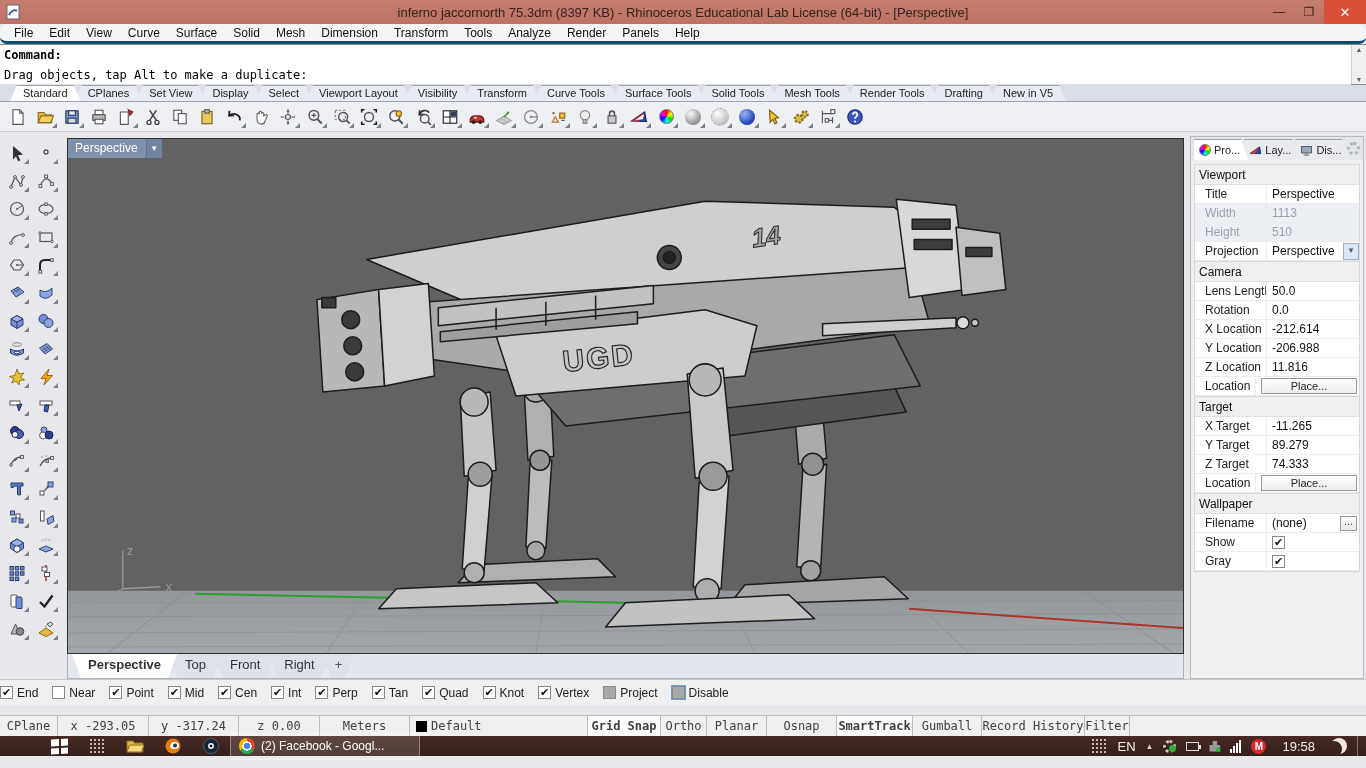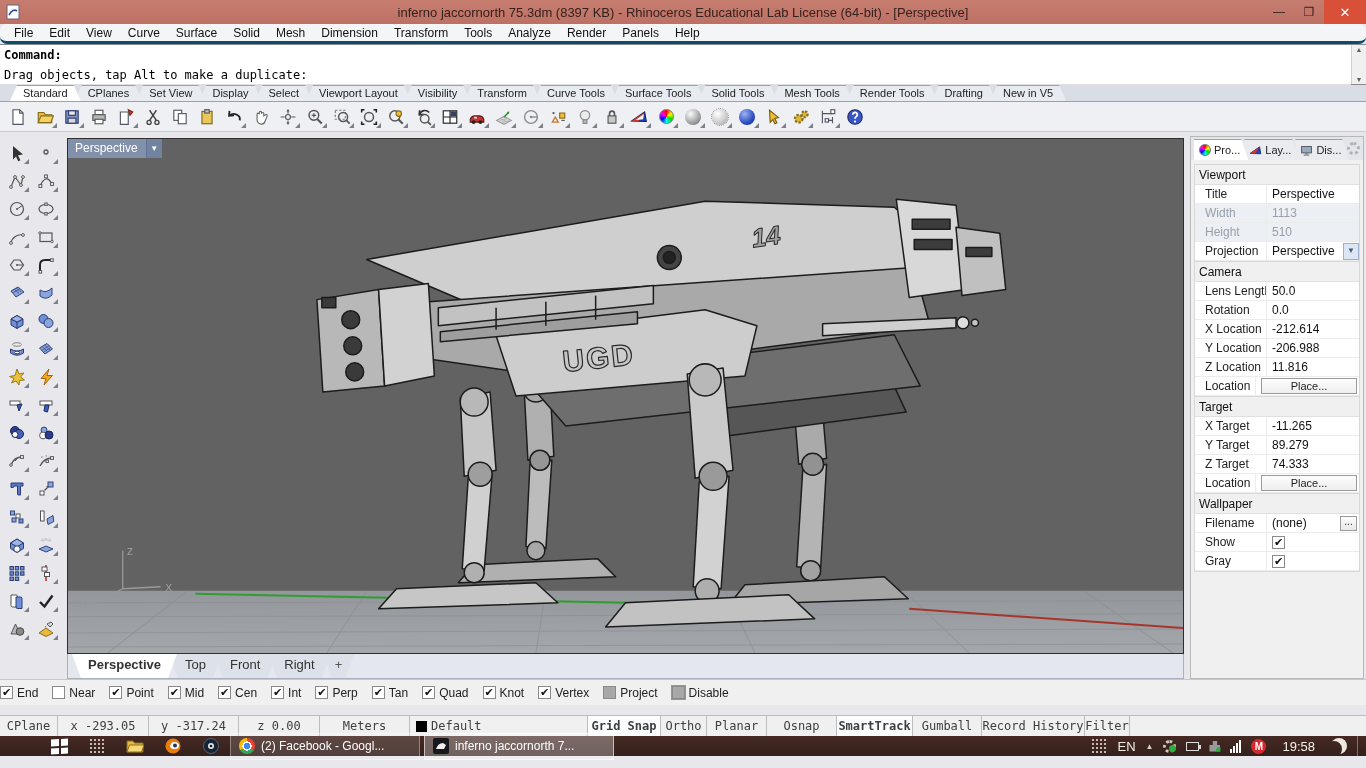--- a/index.html
+++ b/index.html
@@ -981,28 +981,20 @@
       <svg width="18" height="18" viewBox="0 0 18 18">
         <circle cx="9" cy="9" r="7.5" fill="#1a2430" stroke="#4a6078"></circle>
         <circle cx="9" cy="9" r="3" fill="#dfe8f0"></circle>
         <circle cx="9" cy="9" r="1.3" fill="#10161e"></circle>
       </svg>
     </span>
   <span class="taskbtn">
       <span class="chrome"></span>
       <span>(2) Facebook - Googl...</span>
     </span>
-  <span class="taskbtn active">
-      <span class="rhicon">
-        <svg width="12" height="12" viewBox="0 0 12 12">
-          <path d="M1 9 q2-6 7-6 l3 2 -2 4 z" fill="#f0f0f0"></path>
-        </svg>
-      </span>
-      <span>inferno jaccornorth 7...</span>
-    </span>
   <div class="tray">
     <span class="dots"></span>
     <span style="font-size:13px;color:#f2ece6;">EN</span>
     <span style="font-size:8px;color:#d8cfc8;">▲</span>
     <span class="trayico">
         <span class="gearw">
           <span class="gdot"></span>
         </span>
       </span>
     <span class="trayico">

